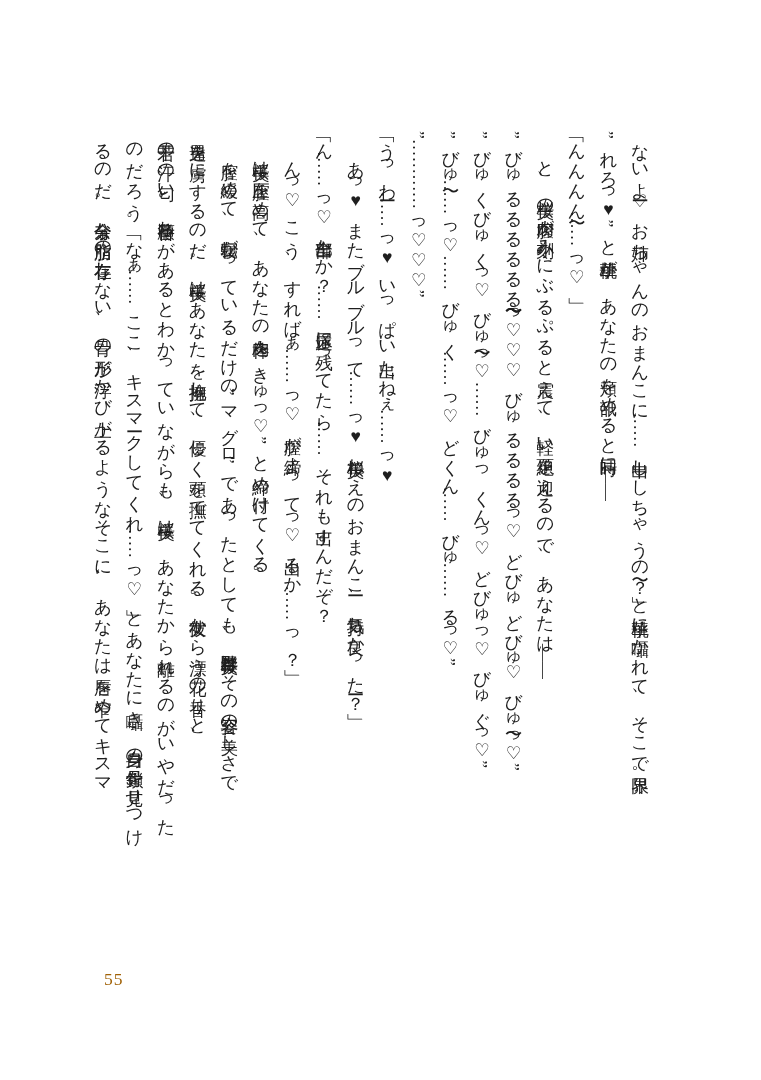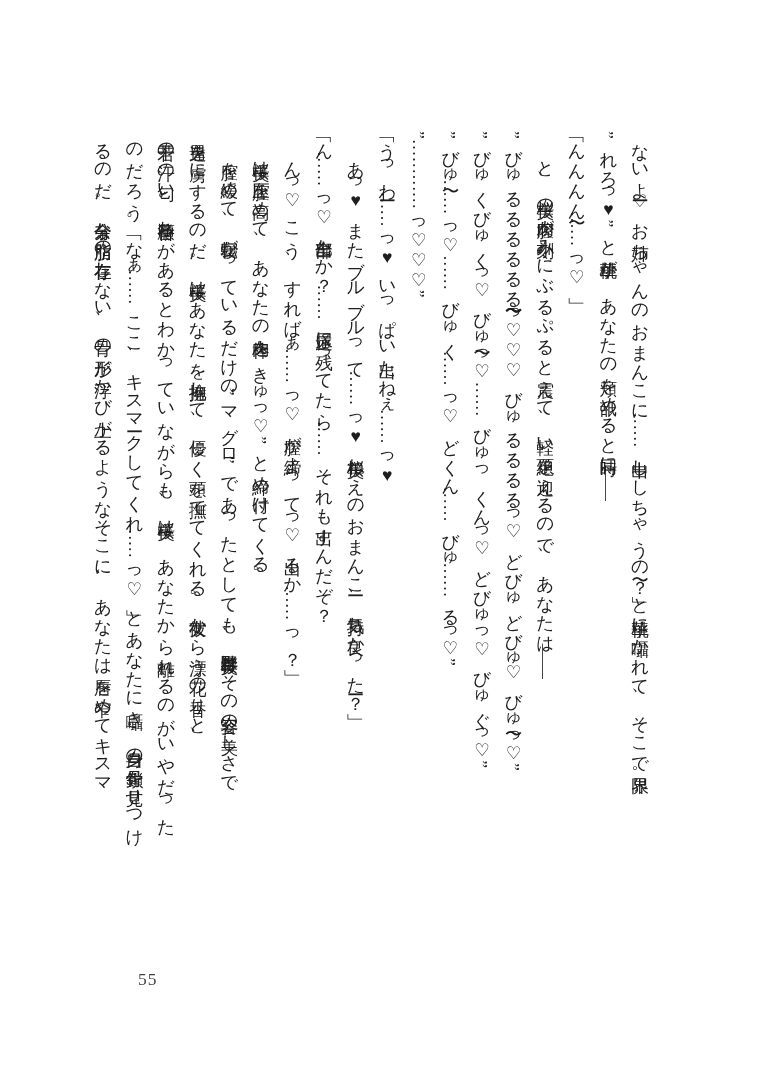--- a/index.html
+++ b/index.html
@@ -37,23 +37,22 @@
     white-space: nowrap;
   }
   .indent {
     text-indent: 1em;
   }
   .page-number {
     position: absolute;
     left: 104px;
     top: 969px;
     font-size: 17.5px;
-    color: #404040;
+    color: #a16207;
     letter-spacing: 1px;
-    margin-left: 34px;
   }
 </style>
 </head>
 <body>
 
 <div class="page">
 
   <div class="text-block">
     <div class="col">ないよー♡お姉ちゃんのおまんこに……中出ししちゃうの〜？」と桃華に囁かれて、そこで限界。</div>
     <div class="col">”れろっ♥”と桃華が、あなたの頬を舐めると同時に――</div>

